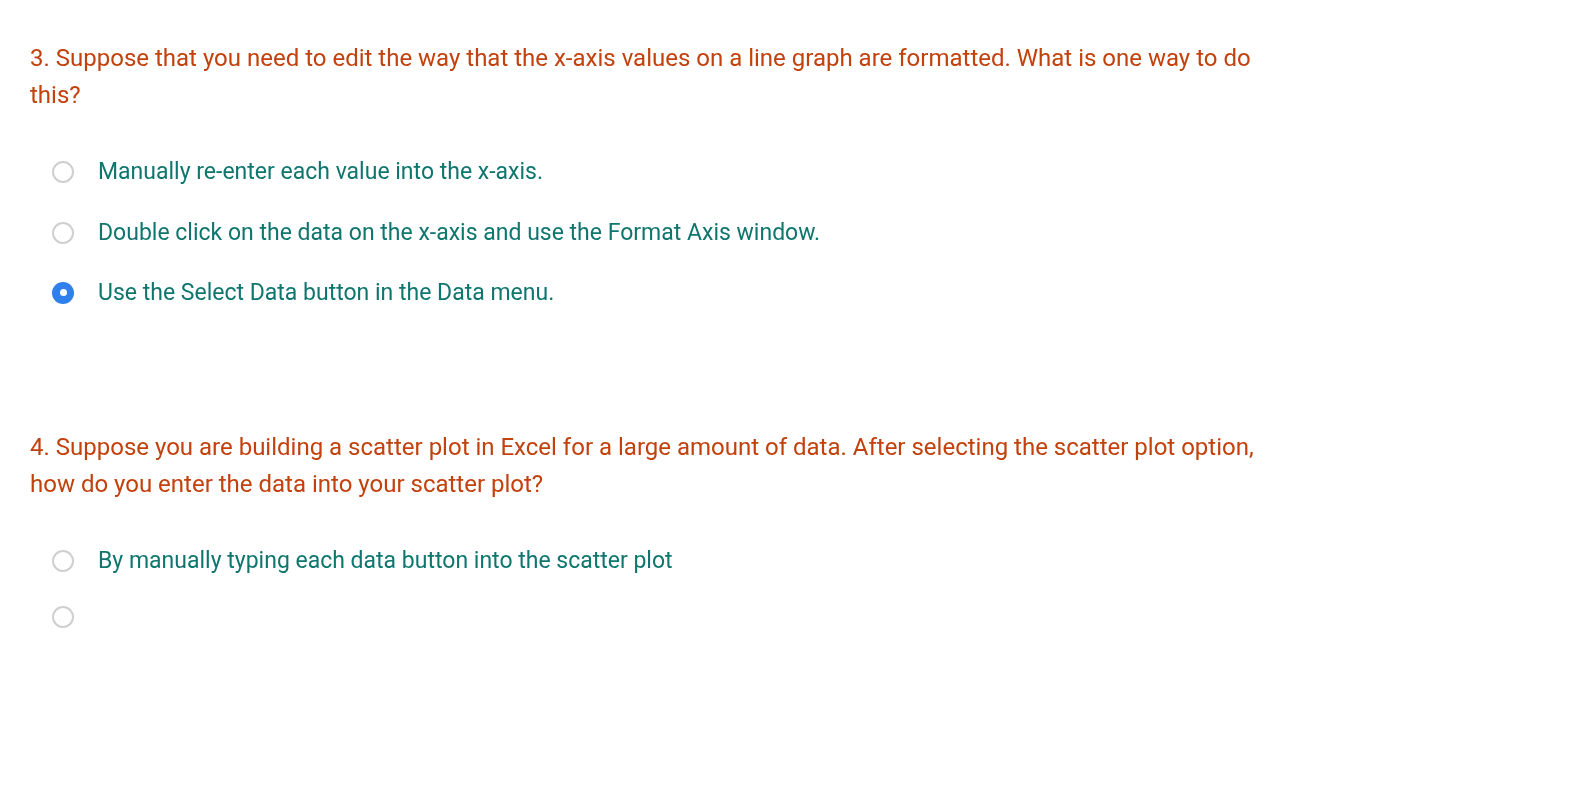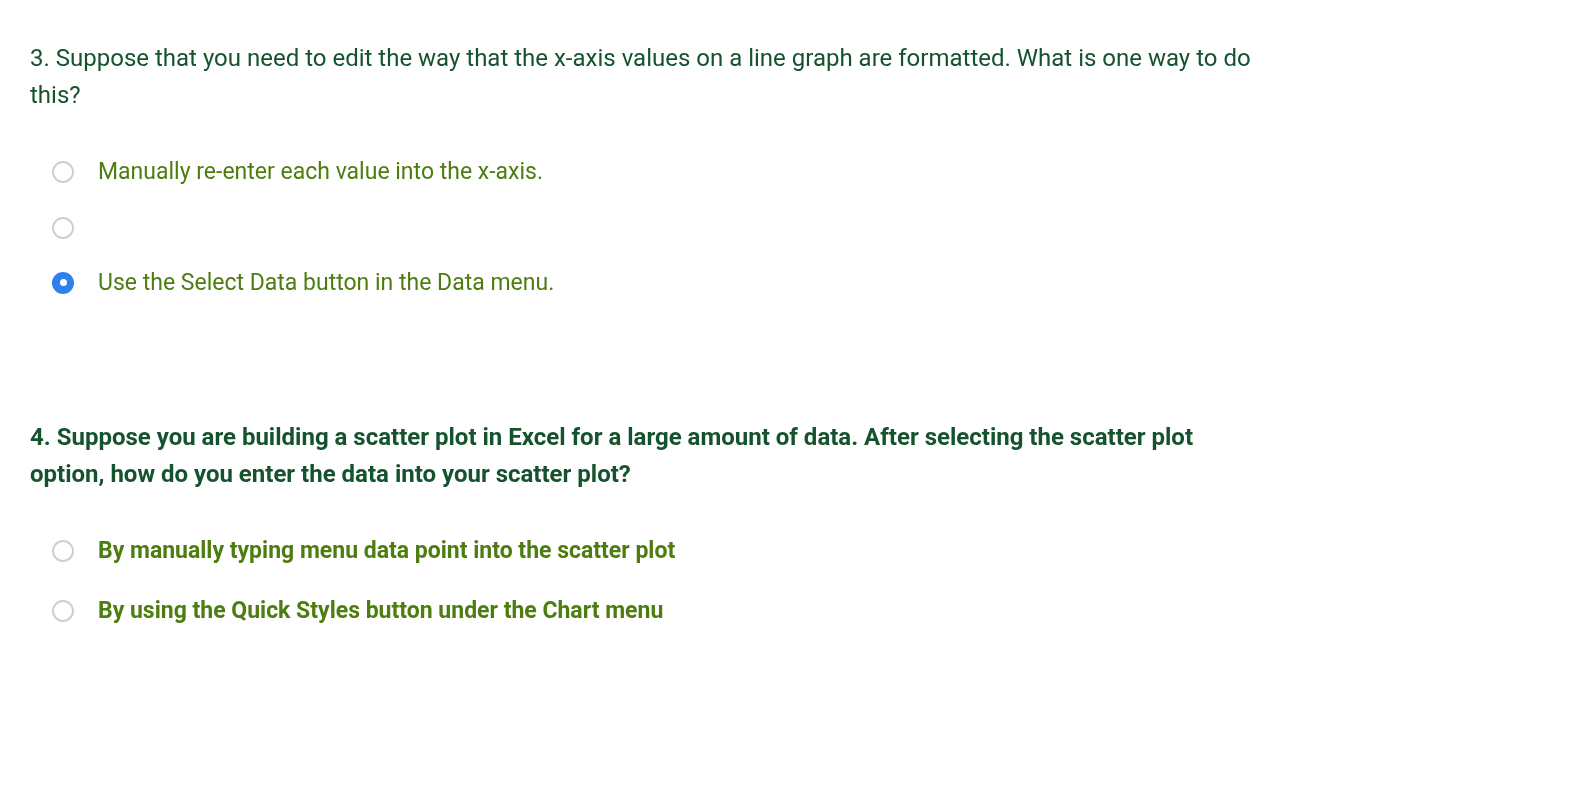--- a/index.html
+++ b/index.html
@@ -12,26 +12,25 @@
       background: #ffffff;
       color: #1a1a1a;
       padding: 40px 30px;
       width: 1588px;
     }
     .question-block {
       margin-bottom: 120px;
     }
     .question-block:last-child {
       margin-bottom: 40px;
-      font-weight: bold;
     }
     .question-text {
       font-size: 24px;
       line-height: 1.55;
-      color: #14532d;
+      color: #c2410c;
       margin-bottom: 42px;
       max-width: 1240px;
     }
     .options {
       padding-left: 22px;
     }
     .option {
       display: flex;
       align-items: center;
       margin-bottom: 28px;
@@ -57,55 +56,55 @@
       content: "";
       width: 7px;
       height: 7px;
       border-radius: 50%;
       background: #ffffff;
       display: block;
     }
     .option-label {
       font-size: 23px;
       line-height: 1.4;
-      color: #4d7c0f;
+      color: #0f766e;
       margin-left: 24px;
     }
   </style>
 </head>
 <body>
 
 <div class="question-block">
   <div class="question-text">
     <span>3.</span>
     <span>Suppose that you need to edit the way that the x-axis values on a line graph are formatted. What is one way to do this?</span>
   </div>
   <div class="options">
     <div class="option">
       <span class="radio"></span>
       <span class="option-label">Manually re-enter each value into the x-axis.</span>
     </div>
     <div class="option">
       <span class="radio"></span>
+      <span class="option-label">Double click on the data on the x-axis and use the Format Axis window.</span>
     </div>
     <div class="option">
       <span class="radio selected"></span>
       <span class="option-label">Use the Select Data button in the Data menu.</span>
     </div>
   </div>
 </div>
 
 <div class="question-block">
   <div class="question-text">
     <span>4.</span>
     <span>Suppose you are building a scatter plot in Excel for a large amount of data. After selecting the scatter plot option, how do you enter the data into your scatter plot?</span>
   </div>
   <div class="options">
     <div class="option">
       <span class="radio"></span>
-      <span class="option-label">By manually typing menu data point into the scatter plot</span>
+      <span class="option-label">By manually typing each data button into the scatter plot</span>
     </div>
     <div class="option">
       <span class="radio"></span>
-      <span class="option-label">By using the Quick Styles button under the Chart menu</span>
     </div>
   </div>
 </div>
 
 </body></html>

